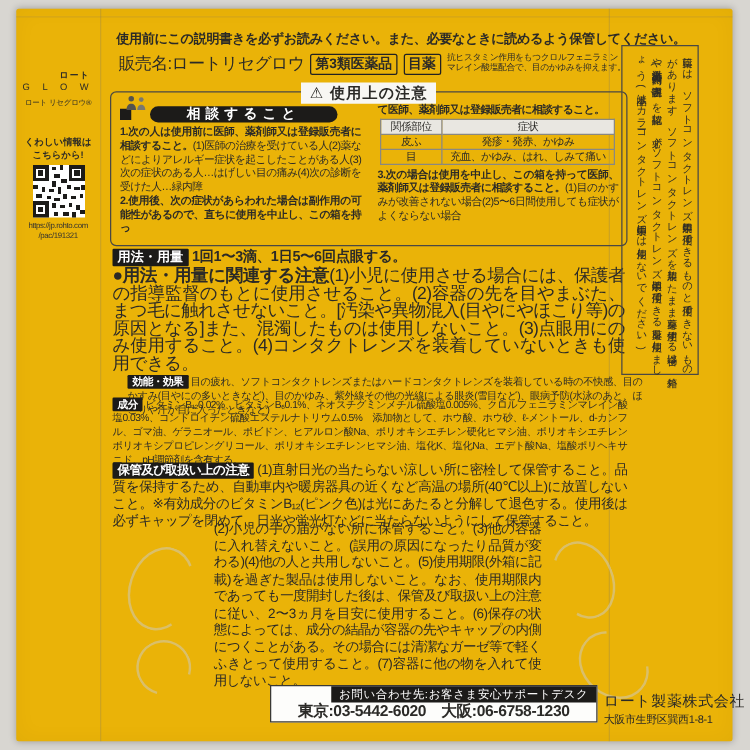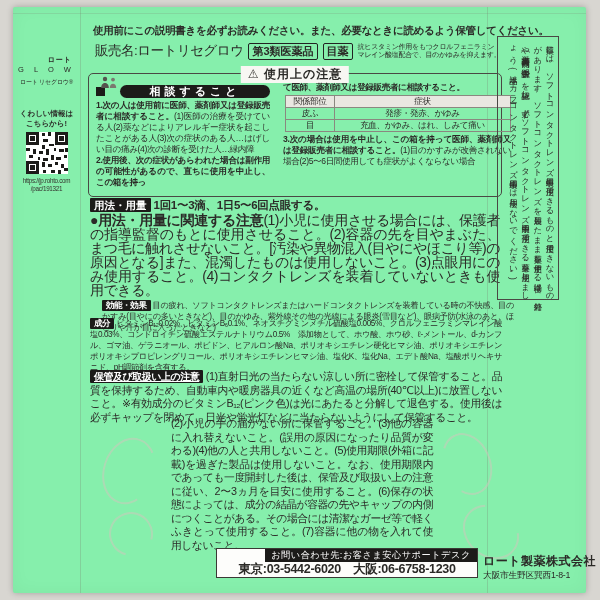--- a/index.html
+++ b/index.html
@@ -4,21 +4,21 @@
 <style>
   html,body{margin:0;padding:0;}
   body{
     width:600px;height:600px;position:relative;overflow:hidden;
     background:#d8d6d1;
     font-family:"Liberation Sans","DejaVu Sans",sans-serif;
     color:#2b2a27;
   }
   .package{
     position:absolute;left:13px;top:7px;width:573px;height:586px;
-    background:#86efac;
+    background:#eab308;
     box-shadow:0 0 6px rgba(0,0,0,.25), inset 0 0 18px rgba(0,0,0,.04);
     border-radius:2px;
   }
   .crease{position:absolute;top:0;bottom:0;width:1px;background:rgba(120,115,105,.25);}
   .crease.left{left:67px;}
   .crease.right{left:474px;}
   .crease-top{position:absolute;left:0;right:0;top:6px;height:1px;background:rgba(120,115,105,.18);}
 
   
   .top-notice{
@@ -52,21 +52,21 @@
   .consult-row{display:flex;align-items:center;gap:3px;margin:7px 0 2px 0;}
   .consult-sq{width:9px;height:9px;background:#1c1b19;}
   .consult-bar{
     flex:0 0 150px;background:#1c1b19;color:#fff;text-align:center;
     font-size:11px;font-weight:bold;border-radius:7px;letter-spacing:4px;line-height:13px;margin-left:12px;
   }
   .people-icon{position:absolute;left:10px;top:2px;}
   .small-txt{font-size:8.6px;line-height:11px;letter-spacing:-0.4px;text-align:justify;}
   .small-txt b{letter-spacing:-0.4px;}
   .sym-table{
-    border-collapse:collapse;width:226px;margin:2px 0 2px 2px;
+    border-collapse:collapse;width:188px;margin:2px 0 2px 2px;
   }
   .sym-table th,.sym-table td{
     border:1px solid #8a8880;font-weight:normal;text-align:center;
     font-size:8.6px;line-height:11px;padding:0 1px;letter-spacing:-0.4px;
   }
   .sym-table th{background:#e9e7e1;}
   .sym-table td.part{width:46px;margin-left:48px;}
 
   
   .sec-label{
@@ -83,21 +83,21 @@
   .dosage-note .lead{font-weight:bold;}
 
   .efficacy{position:absolute;left:77px;top:293px;width:412px;
     font-size:8.2px;line-height:11px;letter-spacing:-0.4px;text-align:justify;margin-left:12px;}
   .efficacy .sec-label,.ingredients .sec-label{font-size:8.5px;line-height:11px;}
   .ingredients{position:absolute;left:77px;top:311px;width:412px;
     font-size:8.2px;line-height:11px;letter-spacing:-0.4px;text-align:justify;}
 
   .storage{position:absolute;left:77px;top:363px;width:412px;
     font-size:10.8px;line-height:13.5px;letter-spacing:-0.5px;text-align:justify;}
-  .storage .sec-label{font-size:10px;line-height:13px;text-decoration:underline;}
+  .storage .sec-label{font-size:10px;line-height:13px;}
   .storage-narrow{
     position:absolute;left:158px;top:410px;width:262px;
     font-size:10.8px;line-height:13.5px;letter-spacing:-0.5px;text-align:justify;
   }
 
   
   .swirl{position:absolute;border:2px solid rgba(205,200,188,.55);border-radius:50%;}
   .swirl.s1{left:90px;top:430px;width:48px;height:64px;transform:rotate(18deg);border-right-color:transparent;}
   .swirl.s2{left:430px;top:425px;width:44px;height:60px;transform:rotate(-22deg);border-left-color:transparent;}
   .swirl.s3{left:448px;top:500px;width:56px;height:46px;transform:rotate(40deg);border-top-color:transparent;}
@@ -111,21 +111,21 @@
   .contact-header{
     background:#1c1b19;color:#fff;text-align:center;font-size:9.2px;
     line-height:13px;letter-spacing:0.5px;white-space:nowrap;margin-left:48px;
   }
   .contact-phones{
     text-align:center;font-size:12.5px;font-weight:bold;line-height:15px;
     letter-spacing:-0.3px;white-space:nowrap;
   }
   .contact-hours{text-align:center;font-size:7.8px;line-height:10px;color:#3a3935;}
   .company{position:absolute;left:470px;top:546px;width:110px;}
-  .company-name{font-size:12px;font-weight:bold;letter-spacing:0.5px;white-space:nowrap;}
+  .company-name{font-size:12px;font-weight:normal;letter-spacing:0.5px;white-space:nowrap;}
   .company-address{font-size:8.8px;letter-spacing:-0.3px;white-space:nowrap;}
 
   
   .left-panel{position:absolute;left:0;top:48px;width:67px;text-align:center;}
   .brand-mark{font-size:7px;font-weight:bold;letter-spacing:1px;text-align:right;padding-right:8px;}
   .logo-script{
     font-family:"DejaVu Serif","Liberation Serif",serif;font-style:italic;
     font-size:21px;line-height:22px;letter-spacing:-1px;
   }
   .logo-glow{font-size:7.5px;letter-spacing:4px;line-height:9px;}

